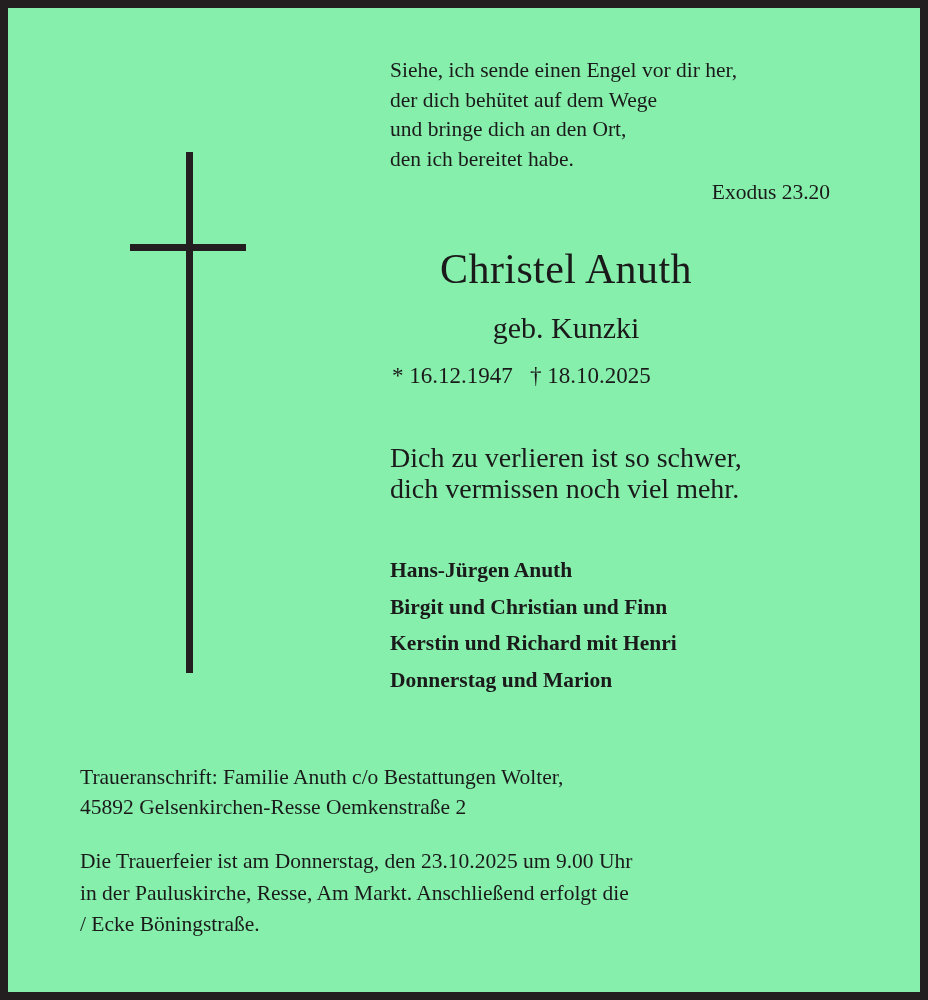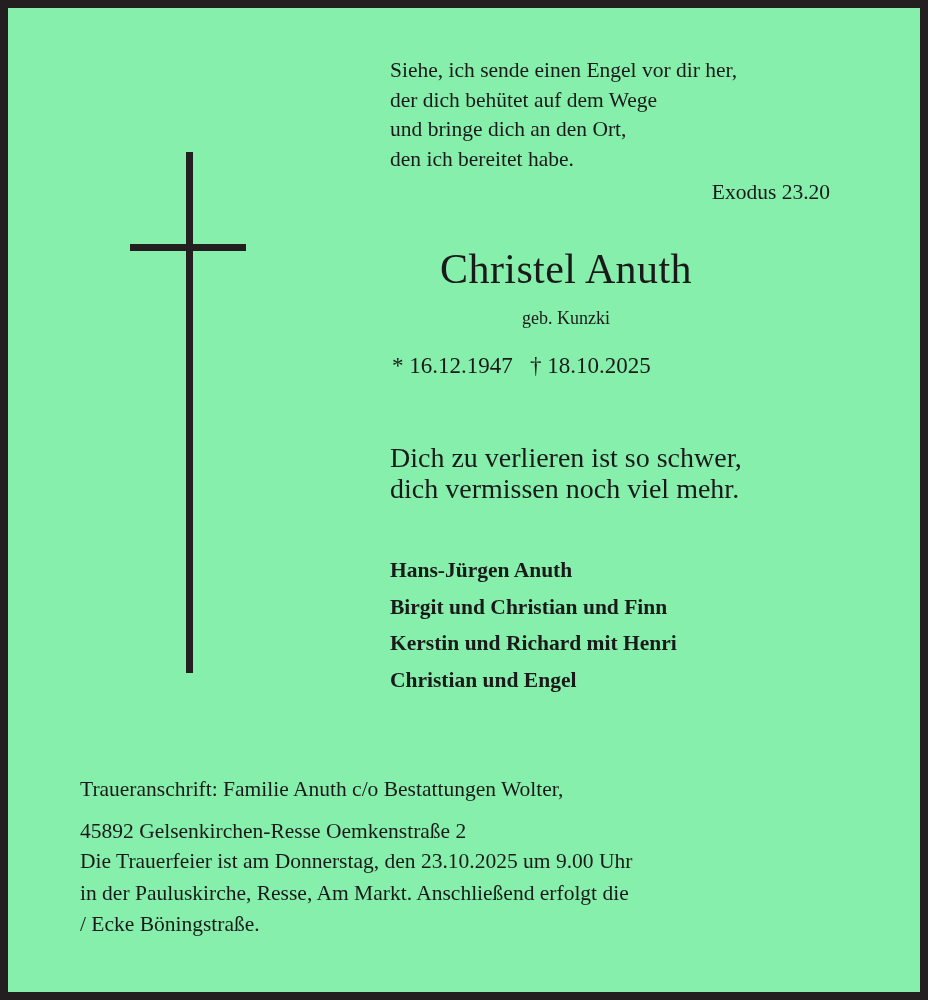--- a/index.html
+++ b/index.html
@@ -79,23 +79,23 @@
     text-align: center;
   }
   .name {
     font-size: 42px;
     line-height: 50px;
     letter-spacing: 0.4px;
     white-space: pre;
     font-family: Liberation Serif, serif;
   }
   .maiden {
-    font-size: 18px;
+    font-size: 30px;
     line-height: 32px;
-    margin-top: 8px;
+    margin-top: 18px;
     white-space: pre;
   }
   .dates {
     font-size: 23px;
     line-height: 32px;
     margin-top: 16px;
     white-space: pre;
     text-align: left;
     margin-left: 2px;
   }
@@ -123,21 +123,21 @@
 
   
   .address {
     position: absolute;
     left: 72px;
     top: 754px;
     width: 790px;
     font-size: 21.5px;
     line-height: 30px;
   }
-  .address-line { white-space: pre; margin-top: 12px; }
+  .address-line { white-space: pre; }
 
   .service {
     position: absolute;
     left: 72px;
     top: 838px;
     width: 800px;
     font-size: 21.5px;
     line-height: 31.5px;
   }
   .service-line { white-space: pre; }
@@ -169,21 +169,21 @@
 
     <div class="poem">
       <div class="poem-line">Dich zu verlieren ist so schwer,</div>
       <div class="poem-line">dich vermissen noch viel mehr.</div>
     </div>
 
     <div class="family">
       <div class="family-line">Hans-Jürgen Anuth</div>
       <div class="family-line">Birgit und Christian und Finn</div>
       <div class="family-line">Kerstin und Richard mit Henri</div>
-      <div class="family-line">Christian und Engel</div>
+      <div class="family-line">Donnerstag und Marion</div>
     </div>
 
     <div class="address">
       <div class="address-line">Traueranschrift: Familie Anuth c/o Bestattungen Wolter,</div>
       <div class="address-line">45892 Gelsenkirchen-Resse Oemkenstraße 2</div>
     </div>
 
     <div class="service">
       <div class="service-line">Die Trauerfeier ist am Donnerstag, den 23.10.2025 um 9.00 Uhr</div>
       <div class="service-line">in der Pauluskirche, Resse, Am Markt. Anschließend erfolgt die</div>

